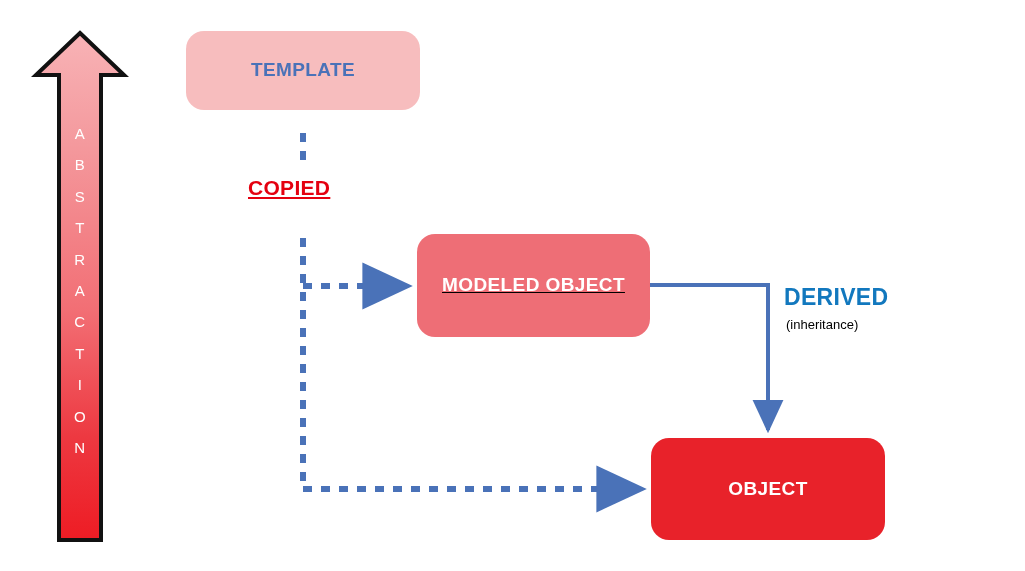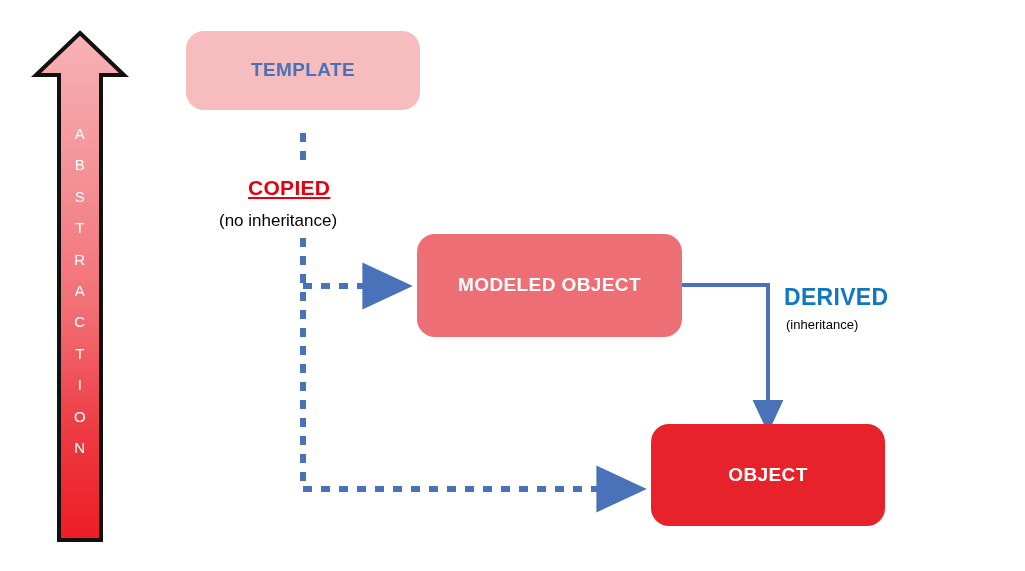--- a/index.html
+++ b/index.html
@@ -49,32 +49,33 @@
     background: #F7BDBE;
   }
   #box-template .node-label {
     color: #4A72B8;
     font-size: 19px;
   }
 
   #box-modeled {
     left: 417px;
     top: 234px;
-    width: 265px;
+    width: 233px;
     height: 103px;
     background: #EE6E76;
+    text-decoration: underline;
   }
   #box-modeled .node-label {
     color: #FFFFFF;
     font-size: 19px;
   }
 
   #box-object {
     left: 651px;
-    top: 424px;
+    top: 438px;
     width: 234px;
     height: 102px;
     background: #E8222A;
   }
   #box-object .node-label {
     color: #FFFFFF;
     font-size: 19px;
   }
 
   
@@ -184,18 +185,17 @@
 
   <div class="node" id="box-modeled">
     <span class="node-label">MODELED OBJECT</span>
   </div>
 
   <div class="node" id="box-object">
     <span class="node-label">OBJECT</span>
   </div>
 
   <div class="float-text" id="label-copied">COPIED</div>
-  <div class="float-text" id="label-copied-sub">(no inheritance)</div>
 
   <div class="float-text" id="label-derived">DERIVED</div>
   <div class="float-text" id="label-derived-sub">(inheritance)</div>
 
 </div>
 
 </body></html>

